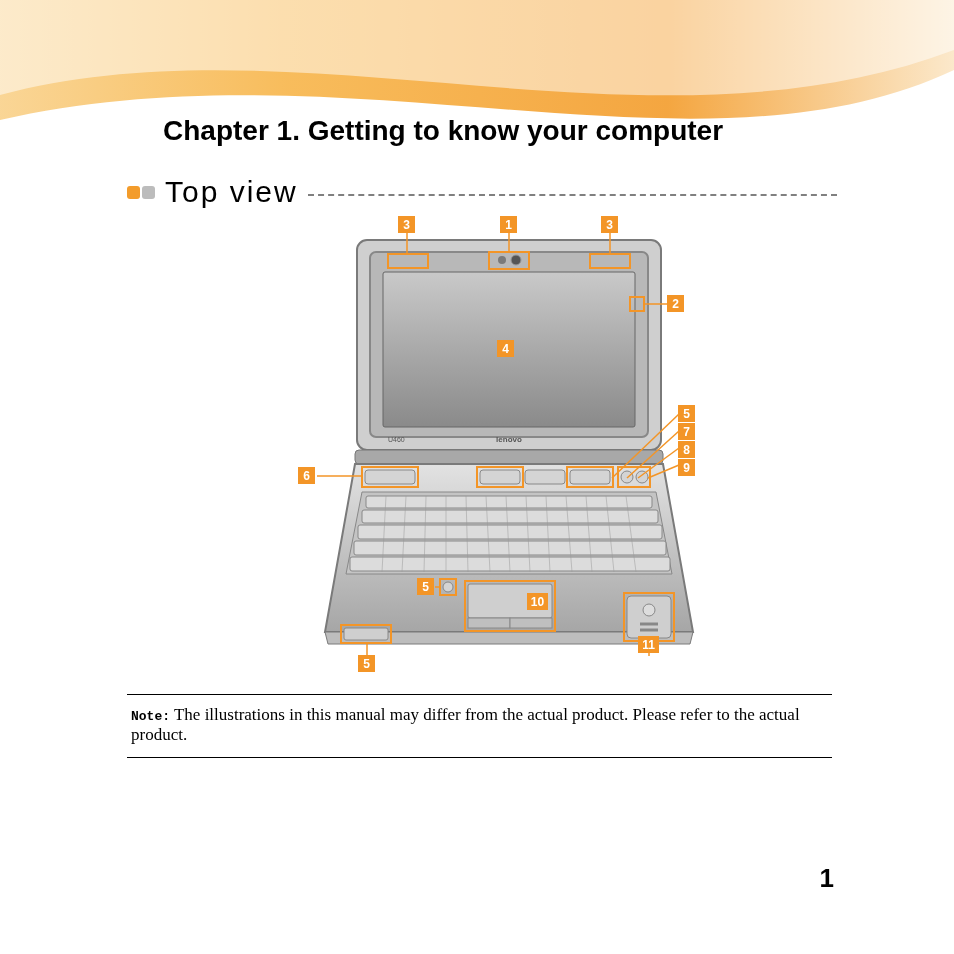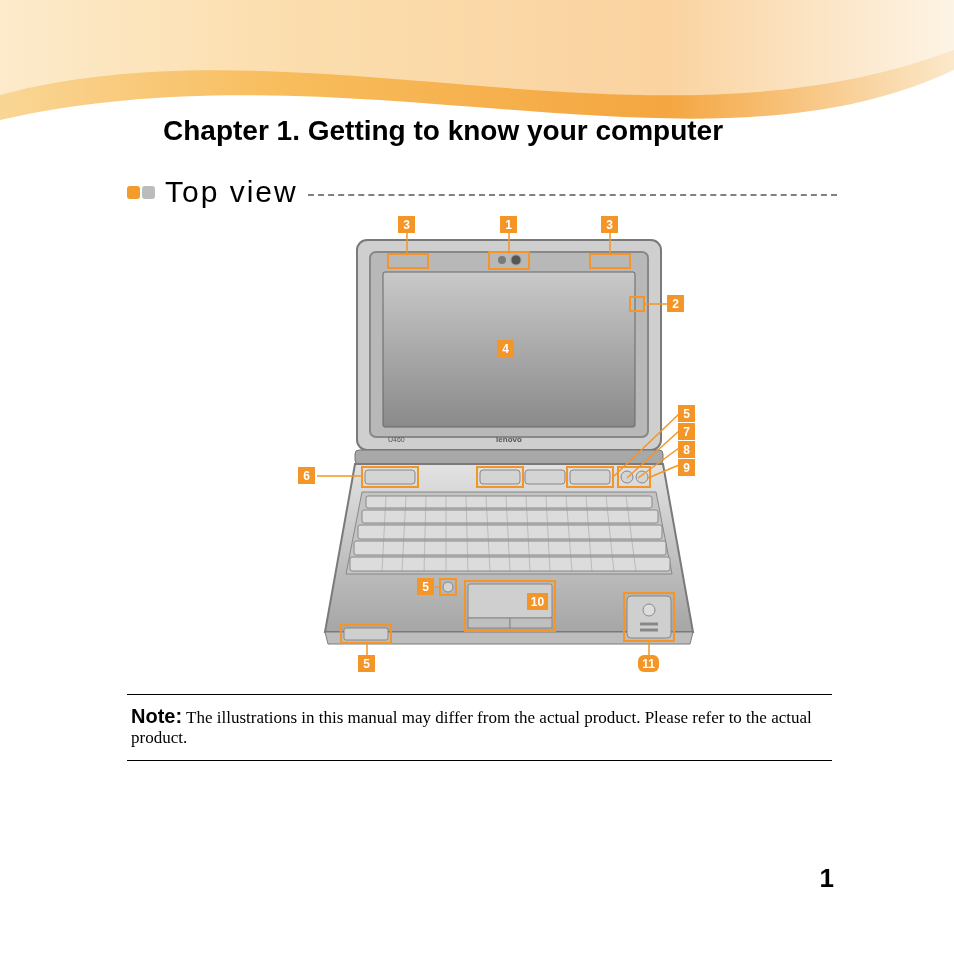--- a/index.html
+++ b/index.html
@@ -92,22 +92,22 @@
     width: 705px;
     border-top: 1px solid #000;
     border-bottom: 1px solid #000;
     padding: 10px 4px 12px 4px;
     box-sizing: border-box;
     font-family: Georgia, 'Times New Roman', serif;
     font-size: 17px;
   }
   .note-label {
     font-weight: bold;
-    font-family: Liberation Sans, sans-serif;
-    font-size: 20px;
+    font-family: Liberation Mono, monospace;
+    font-size: 13px;
   }
   .note-text {
     display: inline;
   }
   .page-num {
     position: absolute;
     bottom: 60px;
     right: 120px;
     font-size: 26px;
     font-weight: bold;
@@ -254,21 +254,21 @@
   <div class="callout" style="left:537px; top:83px;">2</div>
   <div class="callout" style="left:367px; top:128px;">4</div>
   <div class="callout" style="left:548px; top:193px;">5</div>
   <div class="callout" style="left:548px; top:211px;">7</div>
   <div class="callout" style="left:548px; top:229px;">8</div>
   <div class="callout" style="left:548px; top:247px;">9</div>
   <div class="callout" style="left:168px; top:255px;">6</div>
   <div class="callout" style="left:287px; top:366px;">5</div>
   <div class="callout" style="left:351px; top:381px; min-width:21px;margin-left:46px;">10</div>
   <div class="callout" style="left:228px; top:443px;">5</div>
-  <div class="callout" style="left:508px; top:443px; min-width:21px;border-radius:6px;">11</div>
+  <div class="callout" style="left:508px; top:424px; min-width:21px;">11</div>
 </div>
 
 <div class="note-box">
   <span class="note-label">Note:</span>
   <span class="note-text">The illustrations in this manual may differ from the actual product. Please refer to the actual product.</span>
 </div>
 
 <div class="page-num">1</div>
 
 </body></html>

